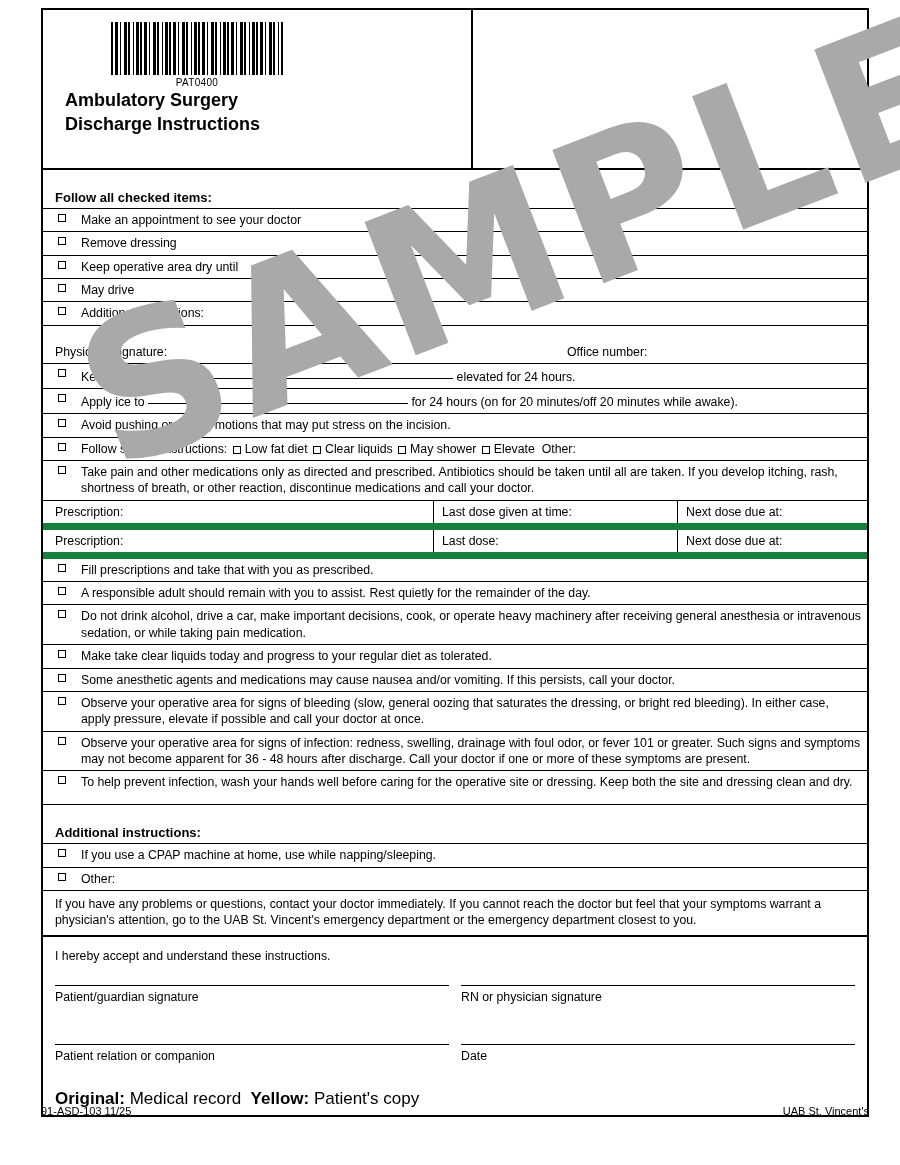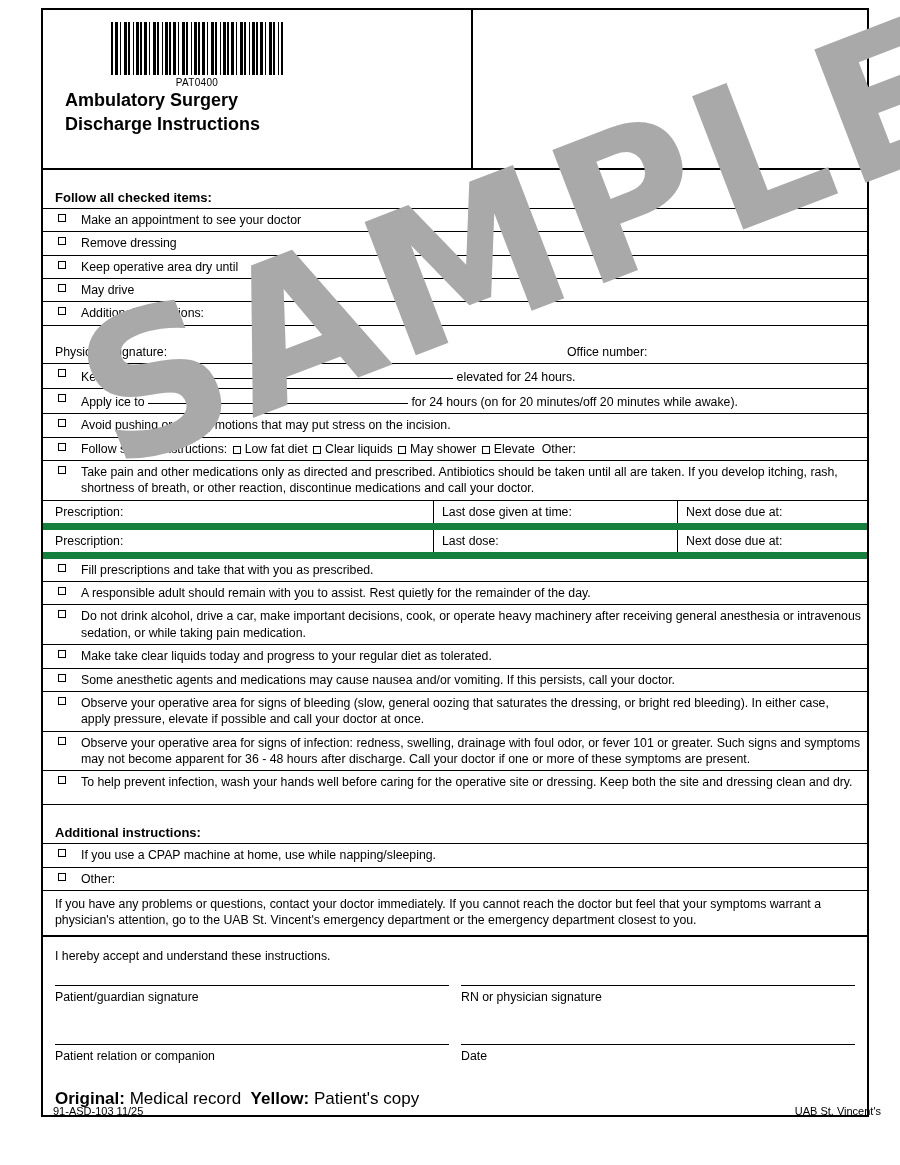--- a/index.html
+++ b/index.html
@@ -235,21 +235,21 @@
   .sig-gap { height: 40px; }
   .copy-line {
     font-size: 17px;
     margin-top: 26px;
   }
   .copy-line b { font-weight: bold; }
 
   
   .footer {
     position: absolute;
-    left: 53px;
+    left: 41px;
     top: 1105px;
     width: 828px;
     display: flex;
     justify-content: space-between;
     font-size: 11px;
   }
 
   
   .watermark {
     position: absolute;

